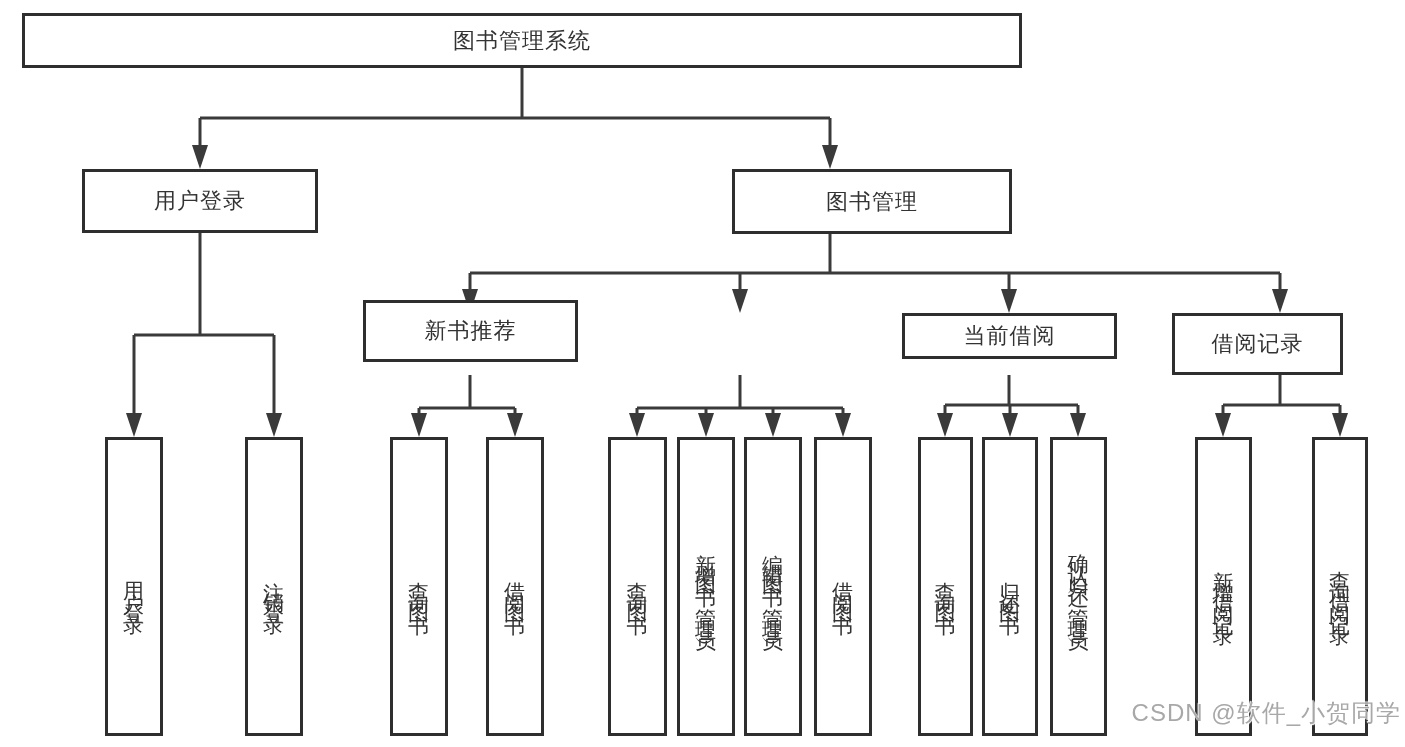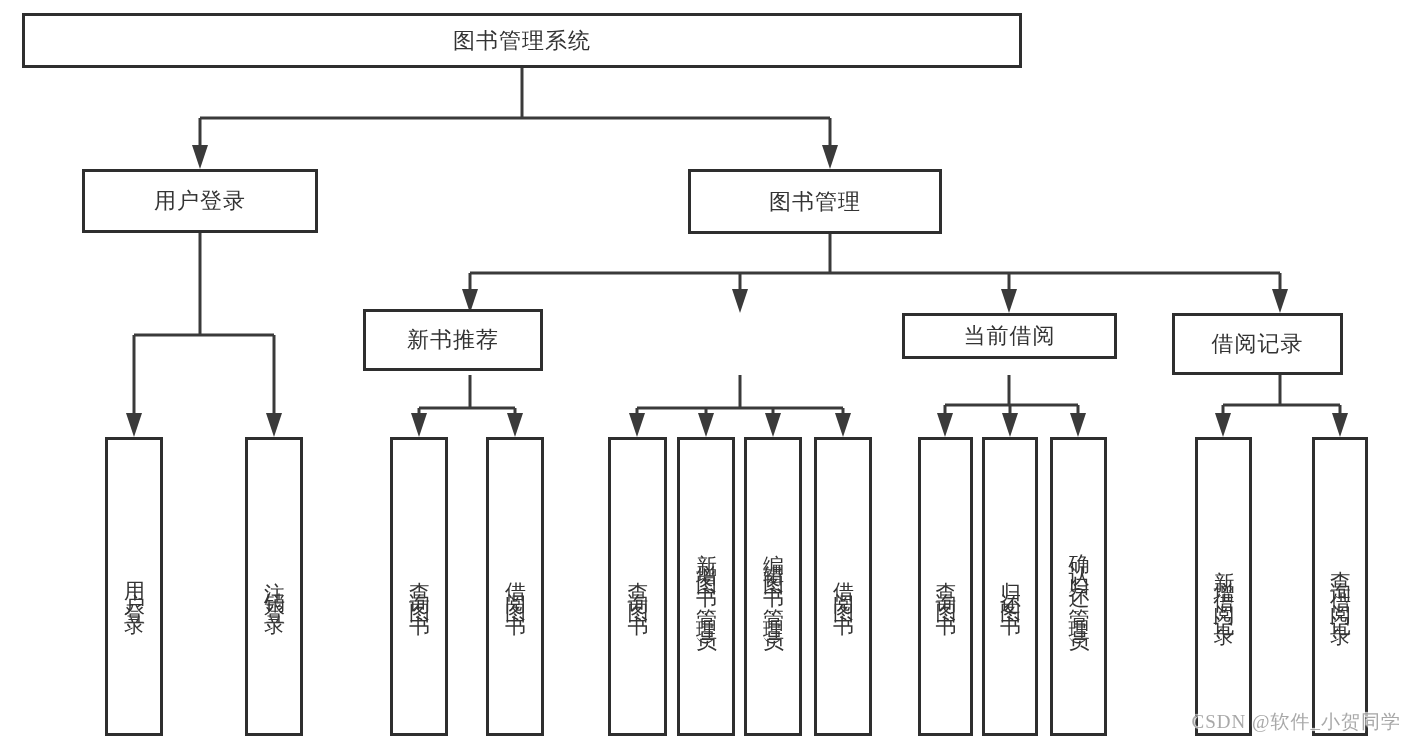--- a/index.html
+++ b/index.html
@@ -1,34 +1,34 @@
 <!DOCTYPE html>
 <html><head>
 <meta charset="utf-8">
 <style>
   html,body { margin:0; padding:0; background:#ffffff; }
   #canvas {
     position:relative; width:1405px; height:747px; background:#ffffff;
-    font-family:Liberation Serif, serif; overflow:hidden;
+    font-family:Liberation Sans, sans-serif; overflow:hidden;
   }
   #wires { position:absolute; left:0; top:0; width:1405px; height:747px; }
   .box {
     position:absolute; box-sizing:border-box; background:#ffffff;
     border:3px solid #2e2e2e; display:flex; align-items:center; justify-content:center;
     color:#333333; z-index:1;
   }
   .hnode { font-size:22px; letter-spacing:1px; }
   .leaf  { font-size:21px; }
   .leaf .vtxt {
     writing-mode:vertical-rl; text-orientation:mixed;
     letter-spacing:11px; line-height:1; color:#333333;
   }
   #watermark {
-    position:absolute; right:4px; bottom:12px; z-index:2;
-    font-size:19px; color:#a8a8a8; letter-spacing:1px;
+    position:absolute; right:4px; bottom:18px; z-index:2;
+    font-size:24px; color:#a8a8a8; letter-spacing:1px;
     text-shadow:1px 1px 1px #ffffff, -1px -1px 1px #ffffff;
   }
 </style>
 </head>
 <body>
 
 <div id="canvas">
 
   <svg id="wires" viewBox="0 0 1405 747" xmlns="http://www.w3.org/2000/svg">
     <g stroke="#3a3a3a" stroke-width="3" fill="none">
@@ -99,25 +99,25 @@
     </g>
   </svg>
 
   <div class="box hnode" style="left:22px; top:13px; width:1000px; height:55px;">
     <span>图书管理系统</span>
   </div>
 
   <div class="box hnode" style="left:82px; top:169px; width:236px; height:64px;">
     <span>用户登录</span>
   </div>
-  <div class="box hnode" style="left:688px; top:169px; width:254px; height:65px;text-align:right;">
+  <div class="box hnode" style="left:732px; top:169px; width:280px; height:65px;text-align:right;">
     <span>图书管理</span>
   </div>
 
-  <div class="box hnode" style="left:363px; top:309px; width:180px; height:62px;">
+  <div class="box hnode" style="left:363px; top:300px; width:215px; height:62px;">
     <span>新书推荐</span>
   </div>
   <div class="box hnode" style="left:902px; top:313px; width:215px; height:46px;">
     <span>当前借阅</span>
   </div>
   <div class="box hnode" style="left:1172px; top:313px; width:171px; height:62px;">
     <span>借阅记录</span>
   </div>
 
   <div class="box leaf" style="left:105px; top:437px; width:58px; height:299px;">

